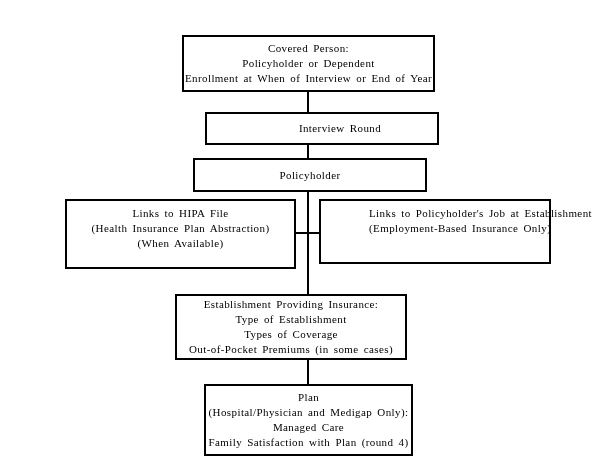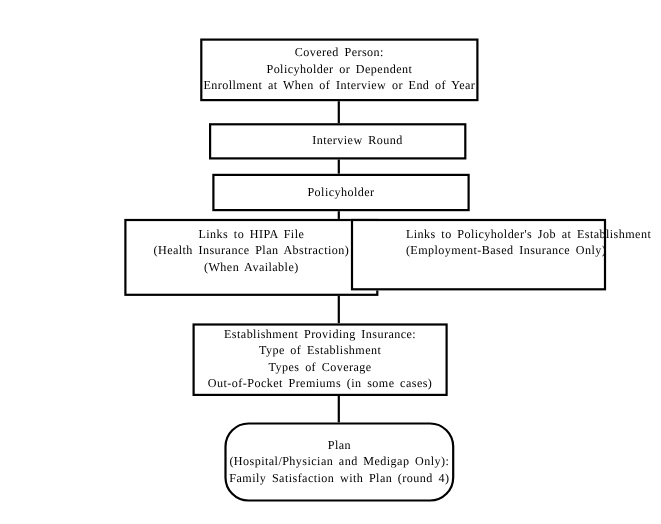--- a/index.html
+++ b/index.html
@@ -38,26 +38,26 @@
   .box-line {
     white-space: nowrap;
   }
   .vline, .hline {
     position: absolute;
     background: #000000;
   }
 
   
   #box-covered-person   { left: 182px; top:  35px; width: 253px; height: 57px; }
-  #box-interview-round  { left: 190px; top: 112px; width: 234px; height: 33px; padding-left: 36px; }
+  #box-interview-round  { left: 205px; top: 112px; width: 234px; height: 33px; padding-left: 36px; }
   #box-policyholder     { left: 193px; top: 158px; width: 234px; height: 34px; }
-  #box-hipa-file        { left:  65px; top: 199px; width: 231px; height: 70px; margin-left: 48px; }
+  #box-hipa-file        { left:  65px; top: 199px; width: 231px; height: 70px; }
   #box-policyholder-job { left: 319px; top: 199px; width: 232px; height: 65px; padding-left: 48px; }
   #box-establishment    { left: 175px; top: 294px; width: 232px; height: 66px; }
-  #box-plan             { left: 204px; top: 384px; width: 209px; height: 72px; border-radius: 22px; }
+  #box-plan             { left: 204px; top: 384px; width: 209px; height: 72px; }
 
   
   #conn-covered-interview     { left: 307px; top:  92px; width: 2px;  height: 20px; }
   #conn-interview-policy      { left: 307px; top: 145px; width: 2px;  height: 13px; }
   #conn-policy-establishment  { left: 307px; top: 192px; width: 2px;  height: 102px; }
   #conn-establishment-plan    { left: 307px; top: 360px; width: 2px;  height: 24px; }
   #conn-side-links            { left: 296px; top: 232px; width: 23px; height: 2px; }
 </style>
 </head>
 <body>
@@ -102,16 +102,17 @@
     <div class="box-line">Type of Establishment</div>
     <div class="box-line">Types of Coverage</div>
     <div class="box-line">Out-of-Pocket Premiums (in some cases)</div>
   </div>
 
   <div class="vline" id="conn-establishment-plan"></div>
 
   <div class="box v-center" id="box-plan">
     <div class="box-line">Plan</div>
     <div class="box-line">(Hospital/Physician and Medigap Only):</div>
+    <div class="box-line">Managed Care</div>
     <div class="box-line">Family Satisfaction with Plan (round 4)</div>
   </div>
 
 </div>
 
 </body></html>

